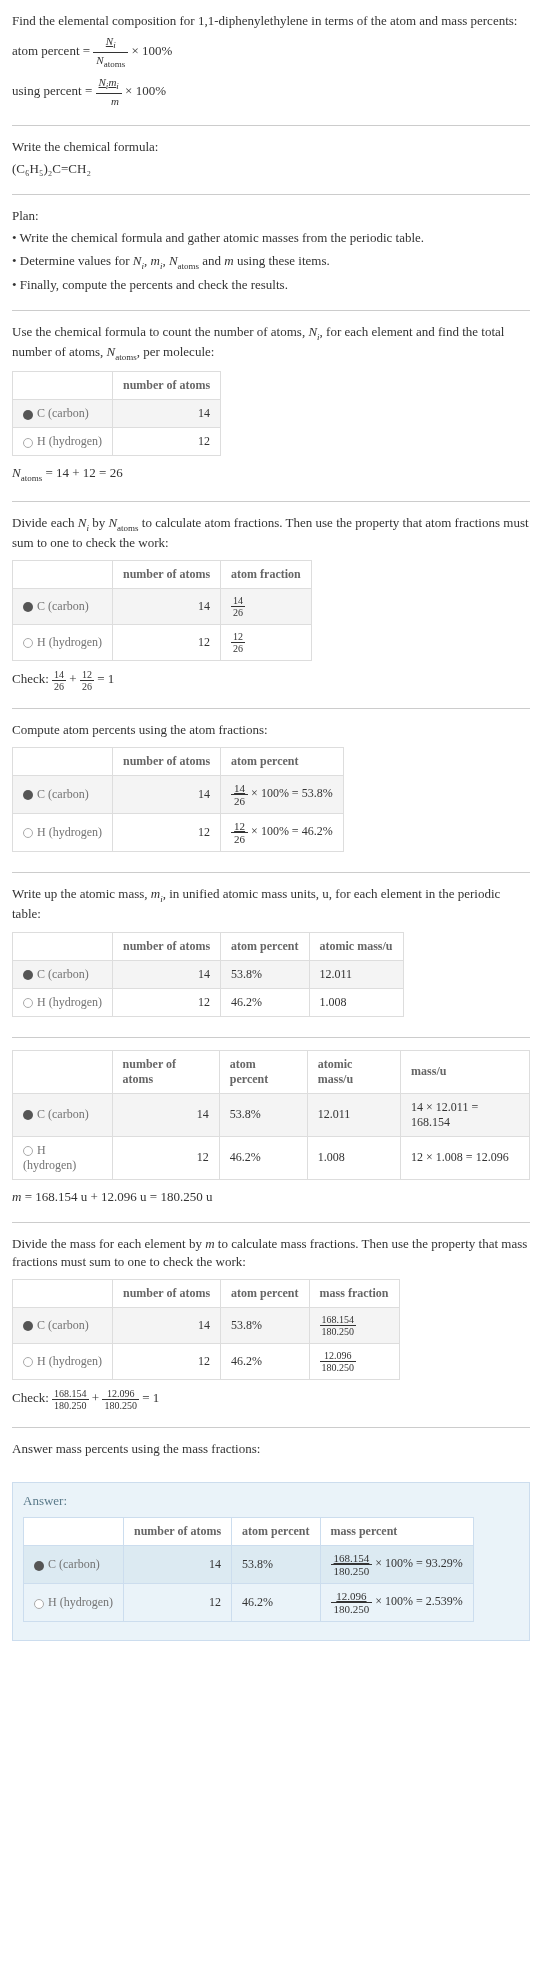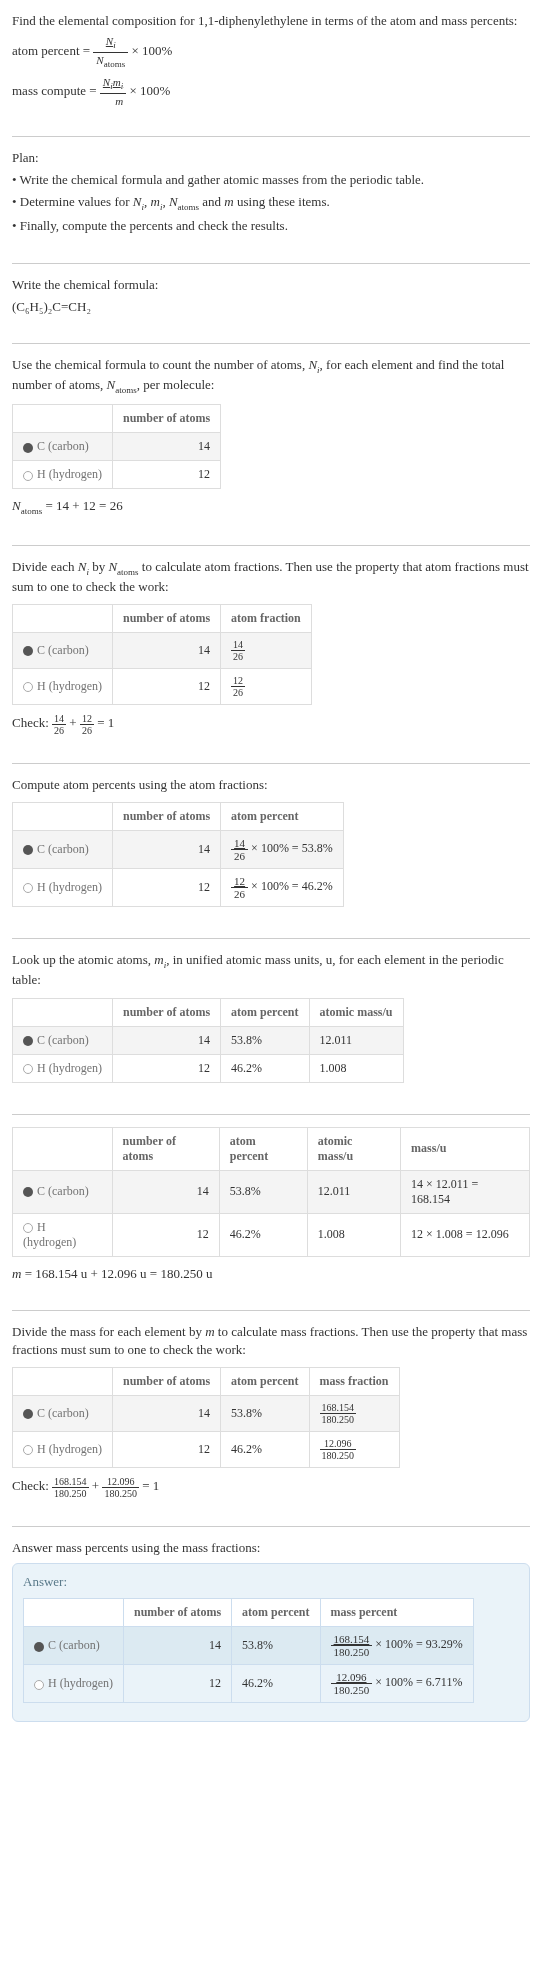--- a/index.html
+++ b/index.html
@@ -9,21 +9,21 @@
     font-size: 13px;
     color: #333;
     background: #fff;
     width: 542px;
   }
   .content {
     padding: 8px 12px;
   }
   .section {
     border-bottom: 1px solid #ccc;
-    padding-bottom: 23px;
+    padding-bottom: 12px;
     margin-bottom: 12px;
   }
   .section.no-border {
     border-bottom: none;
   }
   p {
     margin: 4px 0;
     line-height: 1.4;
   }
   .frac {
@@ -101,23 +101,23 @@
     border: 1px solid #aaa;
     width: 8px;
     height: 8px;
   }
   .elem-label {
     color: #737373;
   }
   .answer-box {
     background: #eaf3f9;
     border: 1px solid #cde;
-    border-radius: 6px;
+    border-radius: 0;
     padding: 10px;
-    margin-top: 6px;
+    margin-top: 24px;
   }
   .answer-label {
     color: #5a7a8a;
     font-size: 13px;
     margin-bottom: 6px;
   }
   .answer-box table td, .answer-box table th {
     border: 1px solid #cde;
   }
   .answer-box tr.odd td {
@@ -136,44 +136,44 @@
   <p>Find the elemental composition for 1,1-diphenylethylene in terms of the atom and mass percents:</p>
   <p>
     <span>atom percent = </span>
     <span class="frac">
       <span class="num"><span class="italic">N<sub>i</sub></span></span>
       <span class="den"><span class="italic">N</span><sub>atoms</sub></span>
     </span>
     <span> × 100%</span>
   </p>
   <p>
-    <span>mass compute = </span>
+    <span>using percent = </span>
     <span class="frac">
       <span class="num"><span class="italic">N<sub>i</sub>m<sub>i</sub></span></span>
       <span class="den"><span class="italic">m</span></span>
     </span>
     <span> × 100%</span>
   </p>
 </div>
 
 <div class="section">
+  <p>Write the chemical formula:</p>
+  <p>(C₆H₅)₂C=CH₂</p>
+</div>
+
+<div class="section">
   <p>Plan:</p>
   <p>• Write the chemical formula and gather atomic masses from the periodic table.</p>
   <p>
     <span>• Determine values for </span><span class="italic">N<sub>i</sub></span>, <span class="italic">m<sub>i</sub></span>, <span class="italic">N</span><sub>atoms</sub> and <span class="italic">m</span><span> using these items.</span>
   </p>
   <p>• Finally, compute the percents and check the results.</p>
 </div>
 
 <div class="section">
-  <p>Write the chemical formula:</p>
-  <p>(C₆H₅)₂C=CH₂</p>
-</div>
-
-<div class="section">
   <p>
     <span>Use the chemical formula to count the number of atoms, </span><span class="italic">N<sub>i</sub></span><span>, for each element and find the total number of atoms, </span><span class="italic">N</span><sub>atoms</sub><span>, per molecule:</span>
   </p>
   <table>
     <tbody>
           <tr>
             <th></th>
             <th>number of atoms</th>
           </tr>
     <tr class="odd">
@@ -236,21 +236,21 @@
       <td><span class="circle hydrogen"></span><span class="elem-label">H (hydrogen)</span></td>
       <td class="number">12</td>
       <td><span class="frac"><span class="num">12</span><span class="den">26</span></span><span> × 100% = 46.2%</span></td>
     </tr>
   </tbody>
       </table>
 </div>
 
 <div class="section">
   <p>
-    <span>Look up the atomic atoms, </span><span class="italic">m<sub>i</sub></span><span>, in unified atomic mass units, u, for each element in the periodic table:</span>
+    <span>Write up the atomic mass, </span><span class="italic">m<sub>i</sub></span><span>, in unified atomic mass units, u, for each element in the periodic table:</span>
   </p>
   <table>
     <tbody>
           <tr>
             <th></th>
             <th>number of atoms</th>
             <th>atom percent</th>
             <th>atomic mass/u</th>
           </tr>
     <tr class="odd">
@@ -345,20 +345,20 @@
       <tr class="odd">
         <td><span class="circle carbon"></span><span class="elem-label">C (carbon)</span></td>
         <td class="number">14</td>
         <td>53.8%</td>
         <td><span class="frac"><span class="num">168.154</span><span class="den">180.250</span></span><span> × 100% = 93.29%</span></td>
       </tr>
       <tr>
         <td><span class="circle hydrogen"></span><span class="elem-label">H (hydrogen)</span></td>
         <td class="number">12</td>
         <td>46.2%</td>
-        <td><span class="frac"><span class="num">12.096</span><span class="den">180.250</span></span><span> × 100% = 6.711%</span></td>
+        <td><span class="frac"><span class="num">12.096</span><span class="den">180.250</span></span><span> × 100% = 2.539%</span></td>
       </tr>
     </tbody>
         </table>
   </div>
 </div>
 
 </div>
 
 </body></html>

